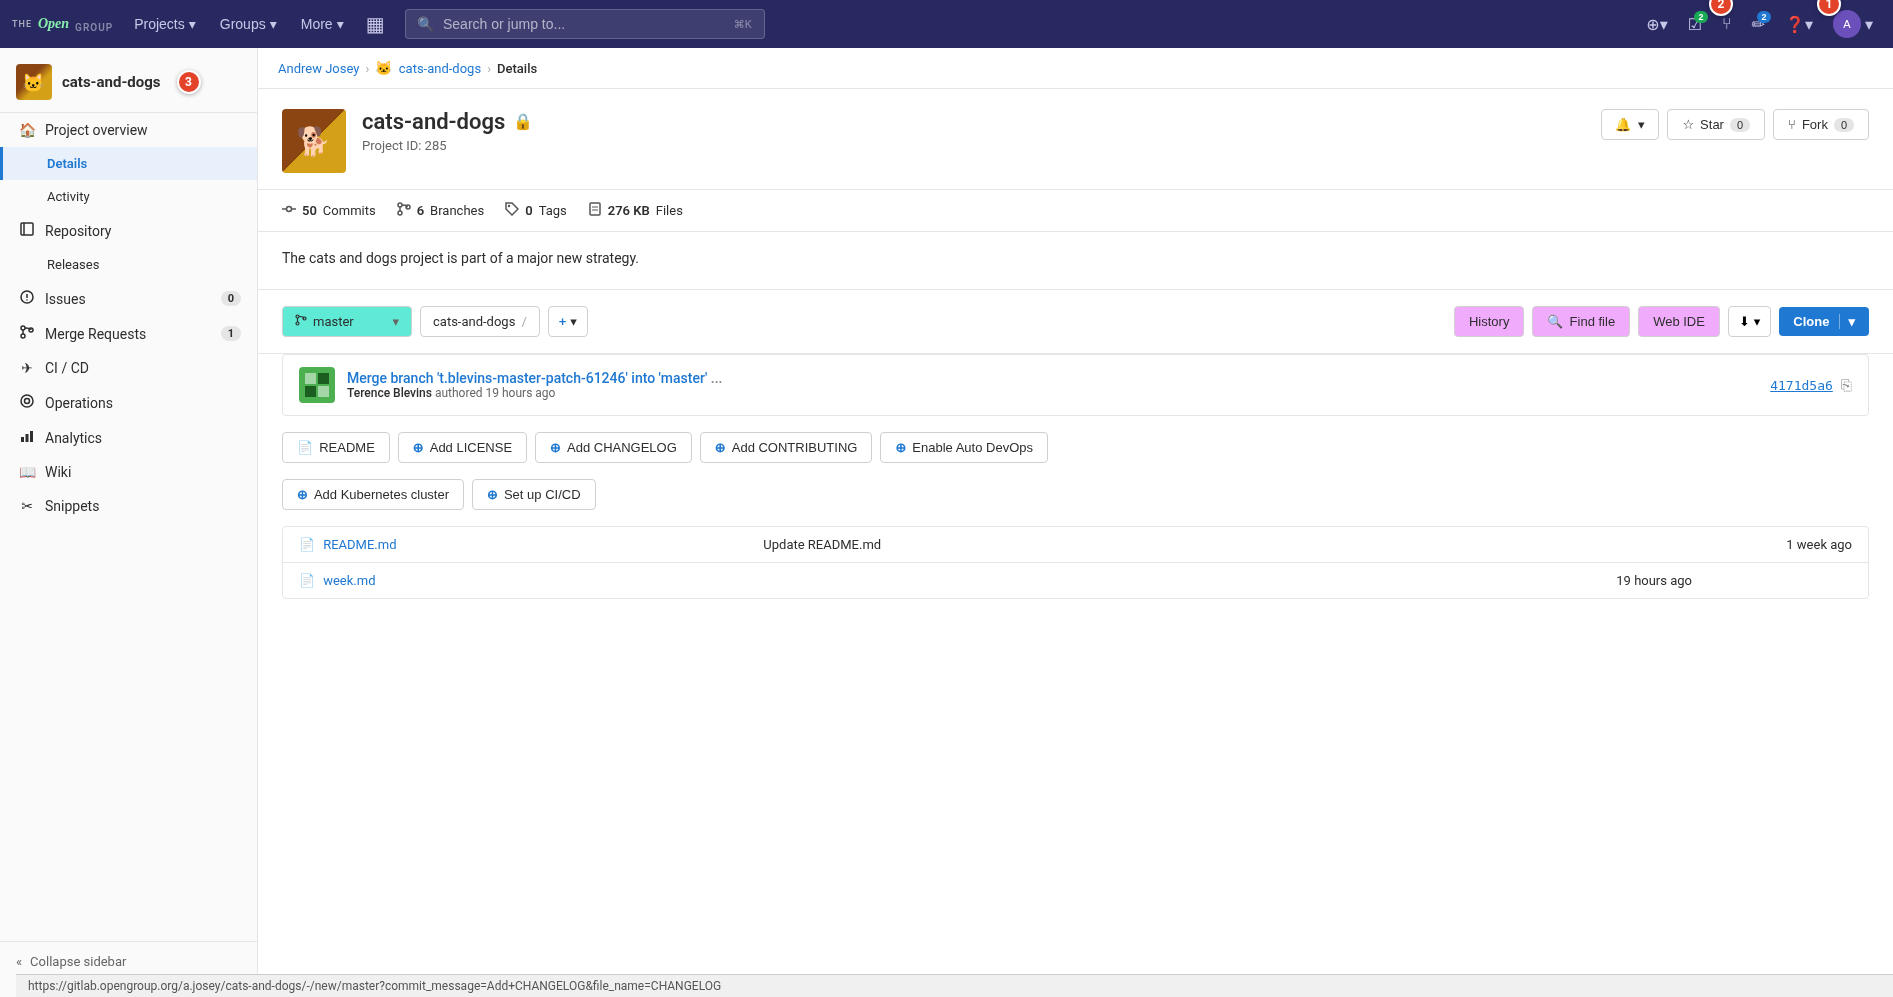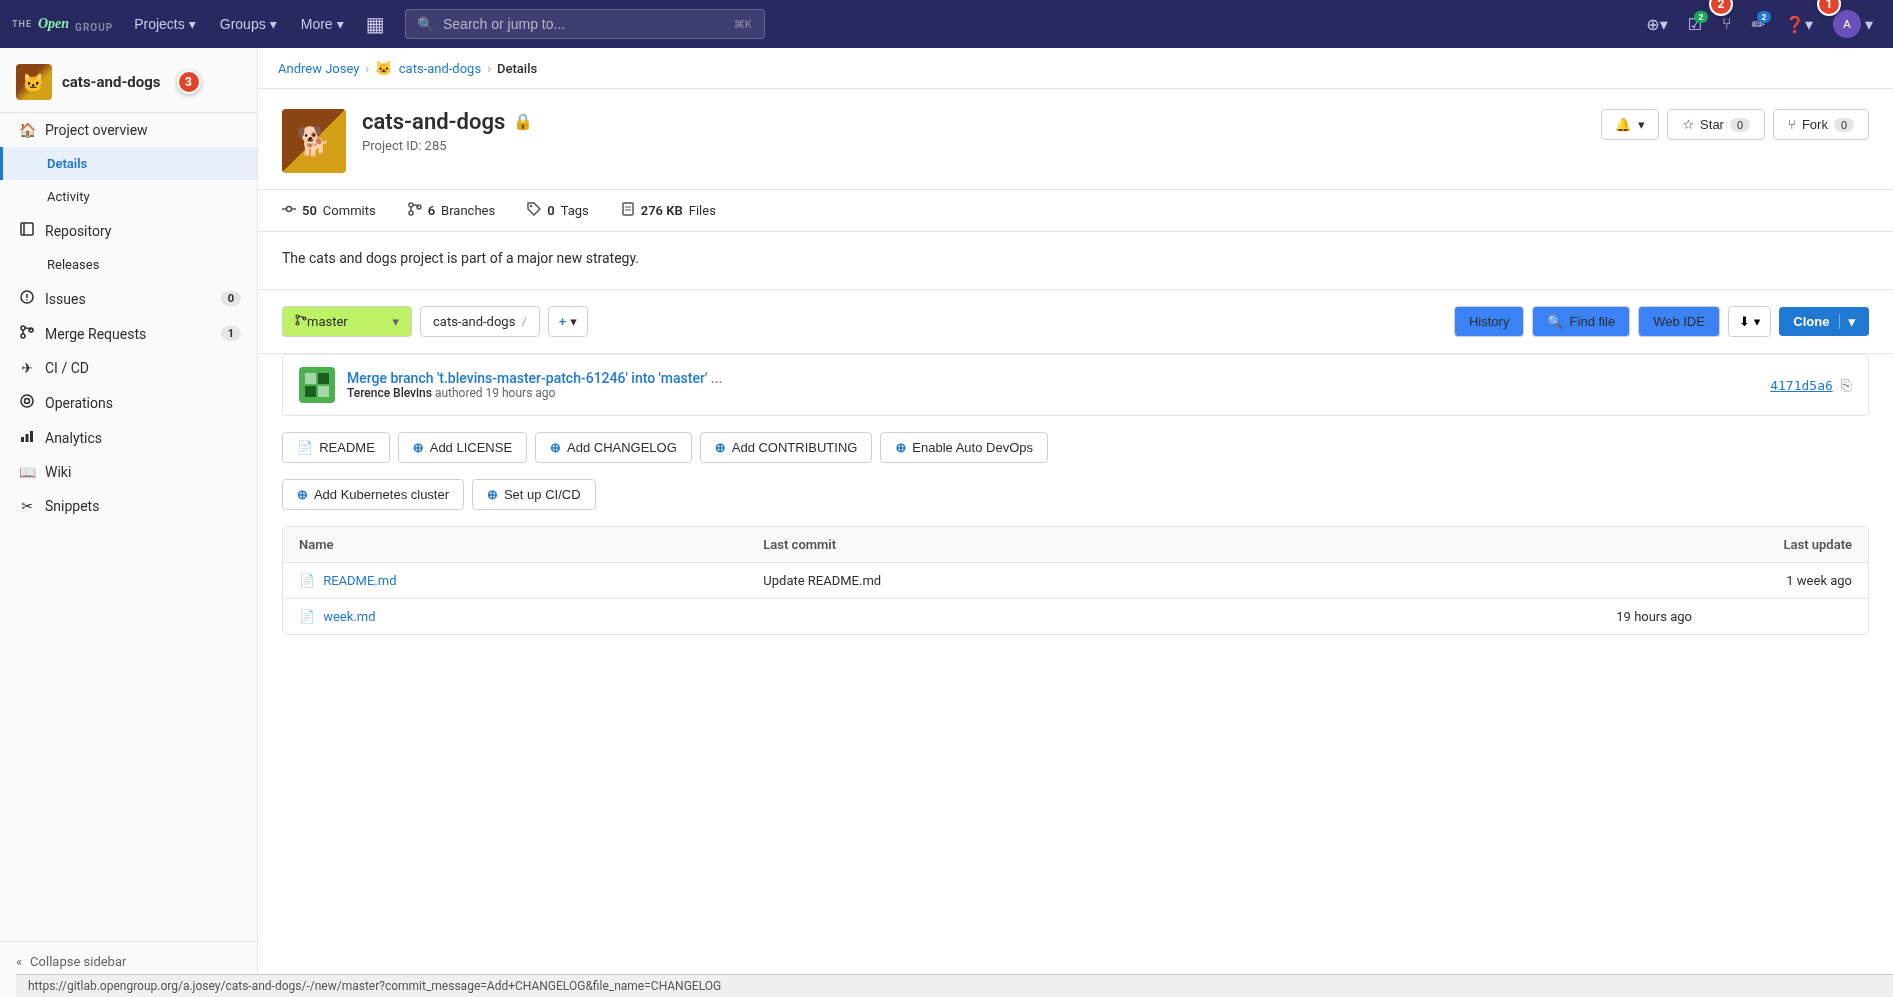--- a/index.html
+++ b/index.html
@@ -145,60 +145,60 @@
     .action-btn {
       display: flex; align-items: center; gap: 6px;
       padding: 7px 14px; border: 1px solid #d0d0d0; border-radius: 4px;
       background: white; cursor: pointer; font-size: 13px; color: #2e2e2e;
     }
     .action-count { background: #e5e5e5; border-radius: 10px; padding: 1px 7px; font-size: 11px; }
 
     
     .stats-row {
       padding: 12px 24px;
-      display: flex; align-items: center; gap: 32px;
+      display: flex; align-items: center; gap: 21px;
       border-bottom: 1px solid #e5e5e5;
     }
     .stat-item { display: flex; align-items: center; gap: 6px; font-size: 13px; color: #2e2e2e; }
     .stat-icon { color: #555; }
     .stat-value { font-weight: 600; }
 
     
     .project-description {
       padding: 16px 24px 20px;
       font-size: 14px; color: #2e2e2e; line-height: 1.5;
       border-bottom: 1px solid #e5e5e5;
     }
 
     
     .repo-toolbar {
       padding: 16px 24px;
       display: flex; align-items: center; gap: 8px;
       border-bottom: 1px solid #e5e5e5;
     }
     .branch-select {
-      display: flex; align-items: center; 
+      display: flex; align-items: center; gap: 6px;
       padding: 7px 12px; border: 1px solid #d0d0d0; border-radius: 4px;
-      background: #bef264; cursor: pointer; font-size: 13px; min-width: 130px;
+      background: #5eead4; cursor: pointer; font-size: 13px; min-width: 130px;
     }
     .branch-select .chevron { margin-left: auto; color: #666; }
     .path-breadcrumb {
       display: flex; align-items: center; gap: 6px;
       padding: 7px 12px; border: 1px solid #d0d0d0; border-radius: 4px;
       background: white; font-size: 13px;
     }
     .path-add-btn {
       display: flex; align-items: center; gap: 4px;
       padding: 7px 10px; border: 1px solid #d0d0d0; border-radius: 4px;
       background: white; cursor: pointer; font-size: 13px; color: #2e2e2e;
     }
     .toolbar-spacer { flex: 1; }
     .toolbar-btn {
       padding: 7px 14px; border: 1px solid #d0d0d0; border-radius: 4px;
-      background: #3b82f6; cursor: pointer; font-size: 13px; color: #2e2e2e;
+      background: #f0abfc; cursor: pointer; font-size: 13px; color: #2e2e2e;
       display: flex; align-items: center; gap: 6px;
     }
     .clone-btn {
       padding: 7px 14px; border: none; border-radius: 4px;
       background: #1f78d1; color: white; cursor: pointer; font-size: 13px; font-weight: 600;
       display: flex; align-items: center; gap: 6px;
     }
     .clone-btn-chevron {
       border-left: 1px solid rgba(255,255,255,0.4);
       padding-left: 8px; margin-left: 4px;
@@ -656,25 +656,20 @@
         <span class="plus">⊕</span>
         <span>Add Kubernetes cluster</span>
       </button>
       <button class="quick-btn">
         <span class="plus">⊕</span>
         <span>Set up CI/CD</span>
       </button>
     </div>
 
     <div class="file-table">
-      <div class="file-table-header">
-        <span>Name</span>
-        <span>Last commit</span>
-        <span style="text-align:right;">Last update</span>
-      </div>
       <div class="file-table-row">
         <div class="file-name">
           <span class="file-icon">📄</span>
           <span>README.md</span>
         </div>
         <span class="file-commit-msg">Update README.md</span>
         <span class="file-update">1 week ago</span>
       </div>
       <div class="file-table-row">
         <div class="file-name">

